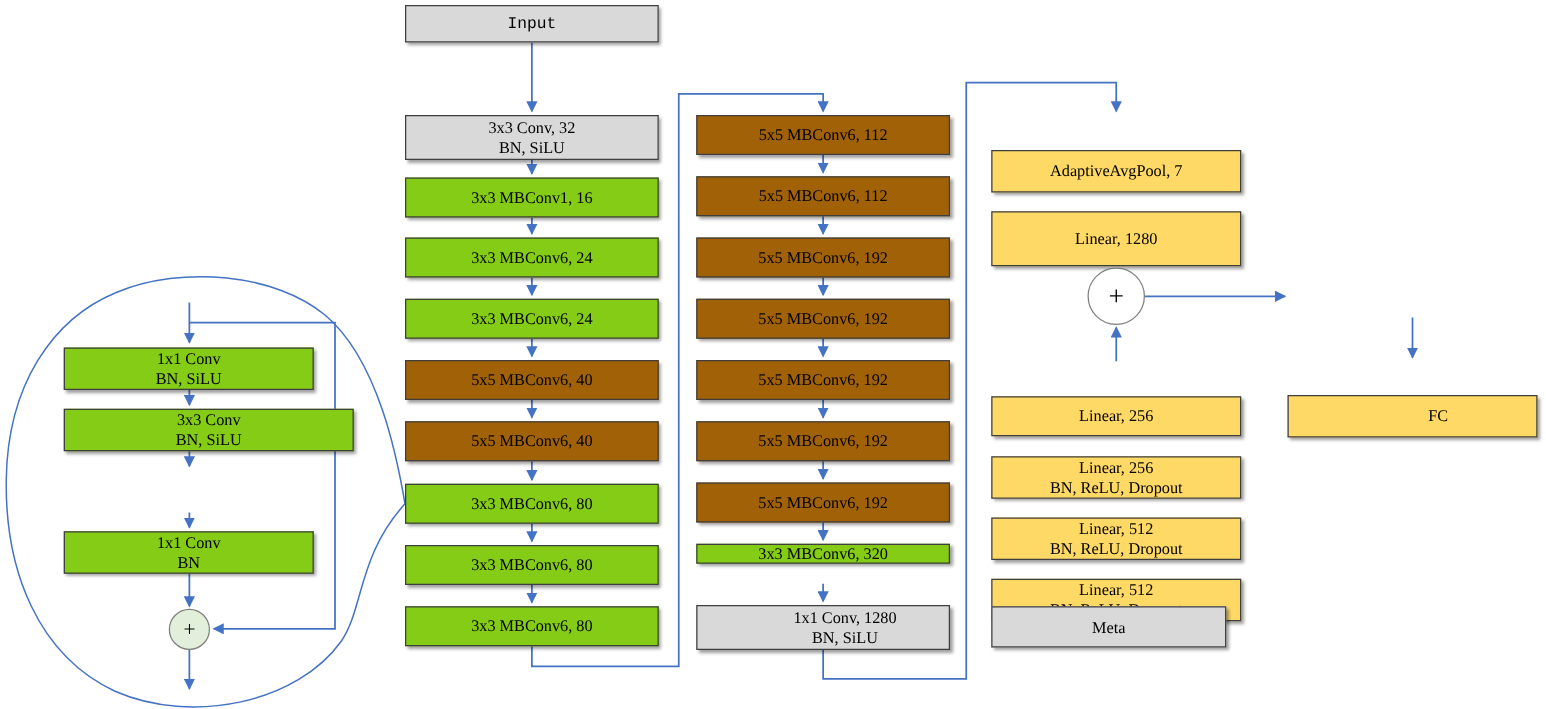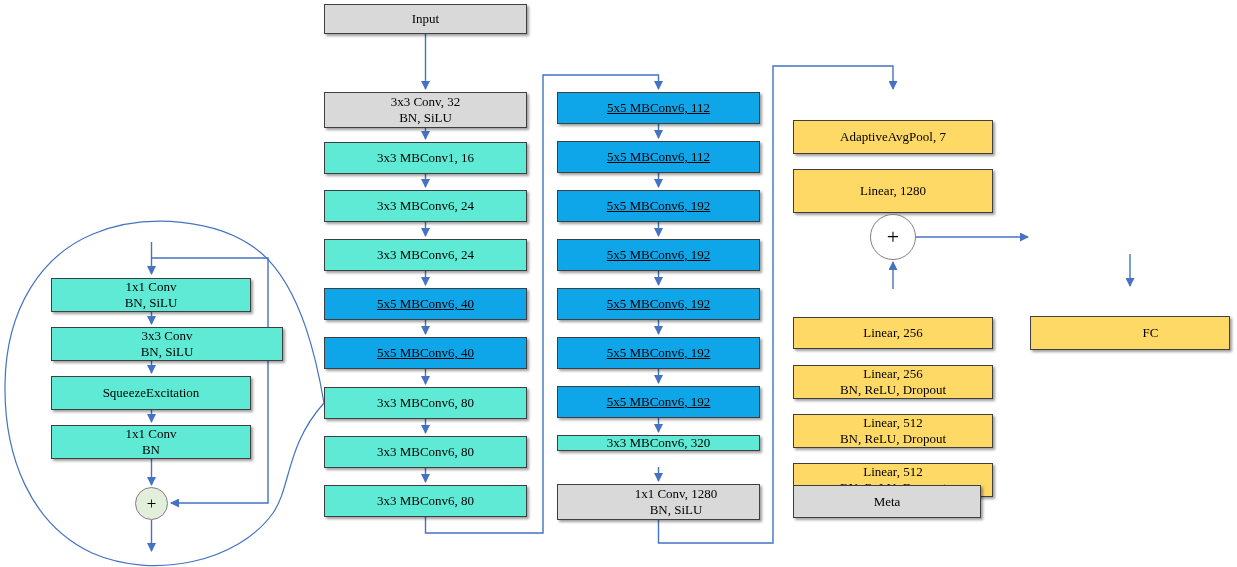--- a/index.html
+++ b/index.html
@@ -4,22 +4,22 @@
 <style>
   html,body{margin:0;padding:0;background:#ffffff;}
   #canvas{position:relative;width:1237px;height:567px;background:#ffffff;overflow:hidden;
           font-family:"Liberation Serif", serif;}
   #wires{position:absolute;left:0;top:0;width:1237px;height:567px;}
   .box{position:absolute;box-sizing:border-box;border:1px solid #3f3f3f;
        display:flex;align-items:center;justify-content:center;text-align:center;
        font-size:13px;line-height:1.22;color:#000;white-space:pre-line;
        box-shadow:2px 2px 2.5px rgba(0,0,0,0.38);}
   .gray  {background:#d9d9d9;}
-  .green {background:#5eead4;}
-  .blue  {background:#0ea5e9;text-decoration:underline;}
+  .green {background:#84cc16;}
+  .blue  {background:#a16207;}
   .yellow{background:#ffd966;margin-top:28px;}
   .plus-circle{position:absolute;box-sizing:border-box;border:1px solid #7f7f7f;border-radius:50%;
        display:flex;align-items:center;justify-content:center;color:#000;background:#fff;}
   .plus-big{left:870px;top:214px;width:46px;height:46px;font-size:22px;}
   .plus-small{left:135px;top:487px;width:33px;height:33px;font-size:17px;background:#e2efda;}
 </style>
 </head>
 <body>
 
 <div id="canvas">
@@ -75,26 +75,25 @@
 
       <path d="M916,237 H1028" marker-end="url(#ah)"></path>
       <path d="M1130,254 V286" marker-end="url(#ah)"></path>
     </g>
   </svg>
 
   <div class="box green" style="left:51px;top:278px;width:200px;height:34px;">1x1 Conv
 BN, SiLU</div>
   <div class="box green" style="left:51px;top:327px;width:232px;height:34px;">3x3 Conv
 BN, SiLU</div>
-  <div class="box green" style="left:51px;top:376px;width:200px;height:34px;">SqueezeExcitation</div>
   <div class="box green" style="left:51px;top:425px;width:200px;height:34px;">1x1 Conv
 BN</div>
   <div class="plus-circle plus-small">+</div>
 
-  <div class="box gray" style="left:324px;top:4px;width:203px;height:30px;">Input</div>
+  <div class="box gray" style="left:324px;top:4px;width:203px;height:30px;font-family:Liberation Mono, monospace;">Input</div>
   <div class="box gray" style="left:324px;top:92px;width:203px;height:36px;">3x3 Conv, 32
 BN, SiLU</div>
   <div class="box green" style="left:324px;top:142px;width:203px;height:32px;">3x3 MBConv1, 16</div>
   <div class="box green" style="left:324px;top:190px;width:203px;height:32px;">3x3 MBConv6, 24</div>
   <div class="box green" style="left:324px;top:239px;width:203px;height:32px;">3x3 MBConv6, 24</div>
   <div class="box blue" style="left:324px;top:288px;width:203px;height:32px;">5x5 MBConv6, 40</div>
   <div class="box blue" style="left:324px;top:337px;width:203px;height:32px;">5x5 MBConv6, 40</div>
   <div class="box green" style="left:324px;top:387px;width:203px;height:32px;">3x3 MBConv6, 80</div>
   <div class="box green" style="left:324px;top:436px;width:203px;height:32px;">3x3 MBConv6, 80</div>
   <div class="box green" style="left:324px;top:485px;width:203px;height:32px;">3x3 MBConv6, 80</div>

